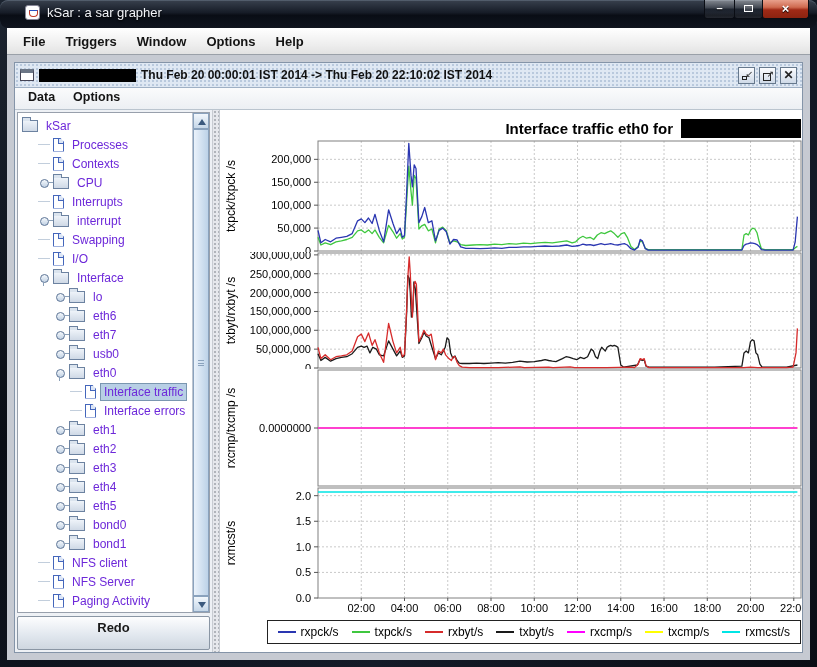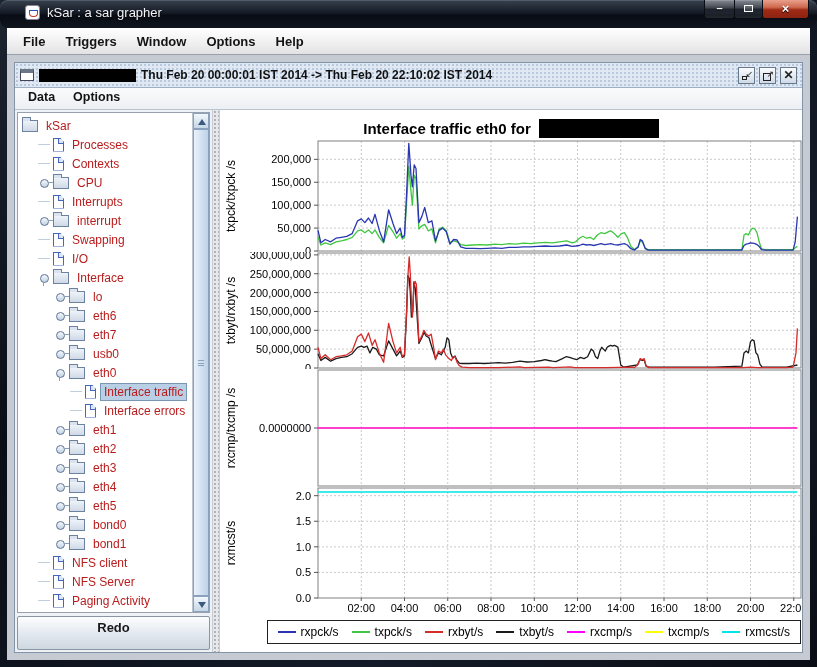--- a/index.html
+++ b/index.html
@@ -65,21 +65,21 @@
   .t-knob::before { content:""; position:absolute; left:2px; top:1px; width:7px; height:7px; border-radius:50%;
     border:1px solid #5c7496; background:linear-gradient(#f4f8fc,#c2d2e4); }
   .t-knob.collapsed::after { content:""; position:absolute; left:11px; top:4px; width:4px; height:1px; background:#8ba0b8; }
   .t-knob.expanded::after { content:""; position:absolute; left:5px; top:9px; width:1px; height:4px; background:#8ba0b8; }
   .t-line { flex:none; width:12px; height:1px; background:#c2cedc; margin-right:3px; }
   .icon-folder { flex:none; width:16px; height:12px; border:1px solid #6c82a0; background:linear-gradient(#eef3f9,#cfd9e6); position:relative; margin-right:5px; }
   .icon-folder::before { content:""; position:absolute; left:-1px; top:-4px; width:7px; height:3px; border:1px solid #6c82a0; border-bottom:none; background:#dbe4ee; }
   .icon-doc { flex:none; width:11px; height:14px; border:1px solid #4466bb; background:#fff; margin-right:5px;
     clip-path:polygon(0 0,64% 0,100% 30%,100% 100%,0 100%); position:relative; }
   .icon-doc::after { content:""; position:absolute; right:0; top:0; width:4px; height:4px; border-left:1px solid #4466bb; border-bottom:1px solid #4466bb; background:#dce6f6; }
-  .t-label { font-size:12px; color:#b91c1c; padding:1px 3px; }
+  .t-label { font-size:12px; color:#6d28d9; padding:1px 3px; }
   .t-label.selected { background:#b8cfe5; outline:1px solid #7a96b0; }
 
   
   .vscroll { width:17px; flex:none; display:flex; flex-direction:column; border-left:1px solid #bcc4d0; background:#eef2f8; }
   .sbtn { height:16px; flex:none; border:1px solid #8aa2bd; background:linear-gradient(#f2f7fc,#c6d7e8); position:relative; }
   .sbtn::after { content:""; position:absolute; left:4px; border-left:4px solid transparent; border-right:4px solid transparent; }
   .sbtn.up::after { top:5px; border-bottom:6px solid #3c5a7e; }
   .sbtn.down::after { top:5px; border-top:6px solid #3c5a7e; }
   .strack { flex:1; position:relative; background-image:radial-gradient(#c4ccd8 1px, transparent 1.1px); background-size:3px 3px; }
   .sthumb { position:absolute; left:0; right:0; top:0; bottom:0; border:1px solid #8aa2bd;
@@ -92,21 +92,21 @@
     background:linear-gradient(#fdfdfe,#e2e8ef 55%,#cfd7e0); font-size:13px; font-weight:bold; color:#1a1a1a;
     text-align:center; line-height:22px; }
 
   
   .splitter { width:8px; flex:none; background-color:#e6e8ec;
     background-image:radial-gradient(#b0b4ba 1px, transparent 1.1px); background-size:4px 4px;
     border-left:1px solid #c8ccd2; border-right:1px solid #c8ccd2; }
 
   
   .chart-panel { flex:1; min-width:0; background:#fff; padding:6px 1px 0 1px; display:flex; flex-direction:column; overflow:hidden; }
-  .chart-title { height:24px; flex:none; display:flex; align-items:center; justify-content:center; gap:8px; }
+  .chart-title { height:24px; flex:none; display:flex; align-items:center; justify-content:flex-end; gap:8px; }
   .chart-title span { font-size:15px; font-weight:bold; color:#000; }
   .redact-chart { width:120px; height:19px; background:#000; }
   svg.chart { display:block; flex:none; }
   .legend-row { flex:none; display:flex; justify-content:flex-end; margin-top:3px; }
   .legend-box { display:flex; align-items:center; gap:13px; border:1px solid #222; padding:4px 10px; background:#fff; }
   .legend-item { display:flex; align-items:center; gap:5px; }
   .legend-swatch { width:18px; height:2px; }
   .legend-label { font-size:12px; color:#000; }
 </style>
 </head>

